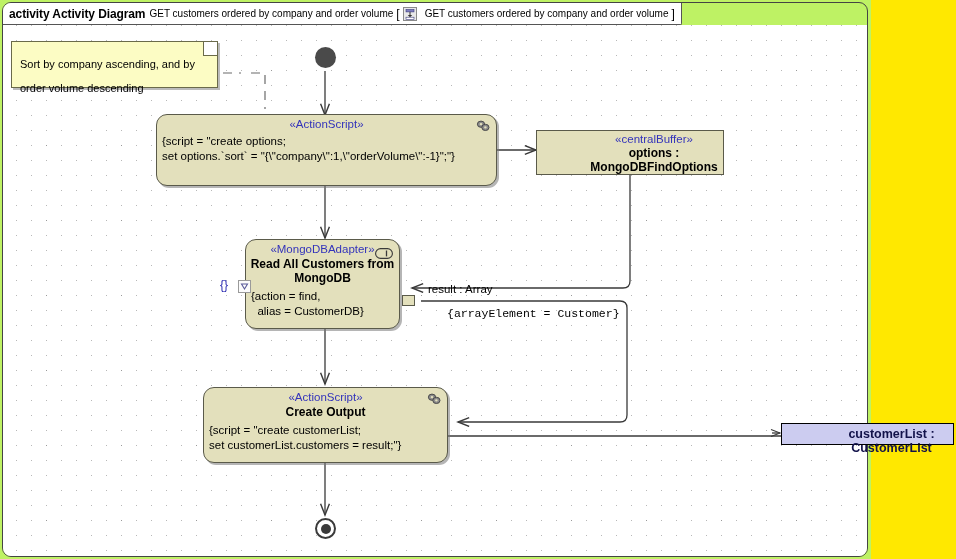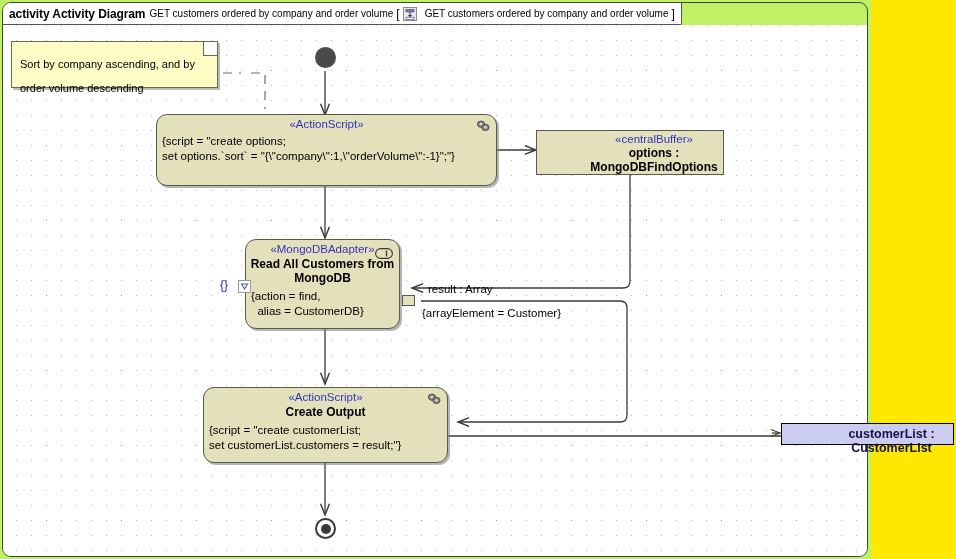--- a/index.html
+++ b/index.html
@@ -332,21 +332,21 @@
         <svg width="18" height="11" viewBox="0 0 18 11">
           <rect x="0.6" y="0.6" width="16.8" height="9.8" rx="4.9" fill="#e3e0bc" stroke="#3a3a3a" stroke-width="1.1"></rect>
           <line x1="11.5" y1="2.6" x2="11.5" y2="8.4" stroke="#3a3a3a" stroke-width="1.3"></line>
         </svg>
       </span>
     </div>
 
     <div class="pin" style="left:399px; top:292px;"></div>
 
     <span class="edge-label" style="left:425px; top:280px;">result : Array</span>
-    <span class="edge-label" style="left:419px; top:304px;">{arrayElement = Customer}</span>
+    <span class="edge-label" style="left:444px; top:304px;font-family:Liberation Mono, monospace;">{arrayElement = Customer}</span>
 
     <div class="node rounded shadow" style="left:200px; top:384px; width:245px; height:76px;">
       <div class="stereo">«ActionScript»</div>
       <div class="node-title">Create Output</div>
       <div class="node-body">{script = "create customerList;
 set customerList.customers = result;"}</div>
       <span class="corner-icon">
         <svg width="15" height="14" viewBox="0 0 15 14">
           <ellipse cx="5" cy="5.2" rx="3.6" ry="3.1" fill="#8c8c8c" stroke="#4a4a4a" stroke-width="1"></ellipse>
           <ellipse cx="5" cy="5.2" rx="1.3" ry="1.1" fill="#e3e0bc"></ellipse>

